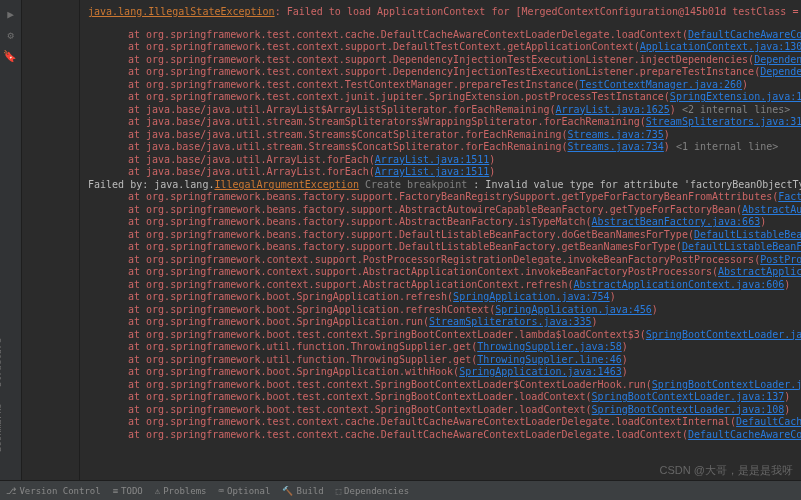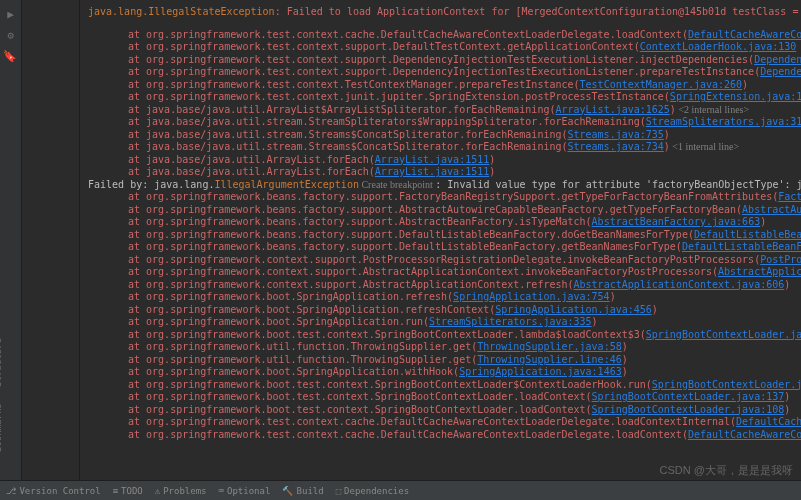--- a/index.html
+++ b/index.html
@@ -3,23 +3,23 @@
 <meta charset="utf-8">
 <style>
 * { margin: 0; padding: 0; box-sizing: border-box; }
 body { background: #2b2b2b; font-family: 'Consolas', 'Monaco', monospace; font-size: 10px; color: #bbbbbb; overflow: hidden; width: 801px; height: 500px; position: relative; }
 .left-gutter { position: absolute; left: 0; top: 0; width: 22px; height: 100%; background: #313335; border-right: 1px solid #1e1e1e; }
 .left-gutter .icon { color: #6e6e6e; text-align: center; margin-top: 8px; font-size: 11px; cursor: pointer; }
 .second-gutter { position: absolute; left: 22px; top: 0; width: 58px; height: 100%; background: #2b2b2b; border-right: 1px solid #1e1e1e; }
 .console { position: absolute; left: 80px; top: 0; right: 0; bottom: 20px; padding: 6px 8px; overflow: hidden; line-height: 12.5px; white-space: nowrap; }
 .line { color: #cc6666; }
 .line.caused { color: #bbbbbb; }
-.kw-ex { color: #cc7832; }
+.kw-ex { color: #cc7832; text-decoration: underline; }
 .kw-link { color: #287bde; text-decoration: underline; cursor: pointer; }
-.kw-gray { color: #808080; font-family: Liberation Serif, serif; }
+.kw-gray { color: #808080; }
 .indent1 { padding-left: 40px; }
 .bottom-bar { position: absolute; left: 0; right: 0; bottom: 0; height: 20px; background: #3c3f41; border-top: 1px solid #1e1e1e; display: flex; align-items: center; font-size: 9px; color: #888; padding: 0 6px; }
 .bottom-bar .item { margin-right: 12px; display: flex; align-items: center; gap: 3px; cursor: pointer; }
 .watermark { position: absolute; right: 8px; bottom: 22px; color: #666; font-size: 11px; font-family: sans-serif; }
 .rotated { position: absolute; left: 3px; bottom: 48px; transform: rotate(-90deg); transform-origin: left bottom; color: #6e6e6e; font-size: 9px; white-space: nowrap; }
 </style>
 </head>
 <body>
 
 <div class="left-gutter">
@@ -31,21 +31,21 @@
 
 <div class="second-gutter"></div>
 
 <div class="console">
   <div class="line">
     <span class="kw-ex">java.lang.IllegalStateException</span><span>: Failed to load ApplicationContext for [MergedContextConfiguration@145b01d testClass = com.wedu.MybatisplusProject01ApplicationTests,</span>
   </div>
   <div style="height:10px"></div>
   <div id="trace1-container">
       <div class="line indent1"><span>at org.springframework.test.context.cache.DefaultCacheAwareContextLoaderDelegate.loadContext(</span><span class="kw-link">DefaultCacheAwareContextLoaderDelegate.java:108</span></div>
-      <div class="line indent1"><span>at org.springframework.test.context.support.DefaultTestContext.getApplicationContext(</span><span class="kw-link">ContextLoaderHook.java:130</span></div>
+      <div class="line indent1"><span>at org.springframework.test.context.support.DefaultTestContext.getApplicationContext(</span><span class="kw-link">ApplicationContext.java:130</span></div>
       <div class="line indent1"><span>at org.springframework.test.context.support.DependencyInjectionTestExecutionListener.injectDependencies(</span><span class="kw-link">DependencyInjectionTestExecutionListener.java:142</span></div>
       <div class="line indent1"><span>at org.springframework.test.context.support.DependencyInjectionTestExecutionListener.prepareTestInstance(</span><span class="kw-link">DependencyInjectionTestExecutionListener.java:98</span></div>
       <div class="line indent1"><span>at org.springframework.test.context.TestContextManager.prepareTestInstance(</span><span class="kw-link">TestContextManager.java:260</span><span>)</span></div>
       <div class="line indent1"><span>at org.springframework.test.context.junit.jupiter.SpringExtension.postProcessTestInstance(</span><span class="kw-link">SpringExtension.java:163</span></div>
       <div class="line indent1"><span>at java.base/java.util.ArrayList$ArrayListSpliterator.forEachRemaining(</span><span class="kw-link">ArrayList.java:1625</span><span>)</span><span class="kw-gray"> &lt;2 internal lines&gt;</span></div>
       <div class="line indent1"><span>at java.base/java.util.stream.StreamSpliterators$WrappingSpliterator.forEachRemaining(</span><span class="kw-link">StreamSpliterators.java:310</span></div>
       <div class="line indent1"><span>at java.base/java.util.stream.Streams$ConcatSpliterator.forEachRemaining(</span><span class="kw-link">Streams.java:735</span><span>)</span></div>
       <div class="line indent1"><span>at java.base/java.util.stream.Streams$ConcatSpliterator.forEachRemaining(</span><span class="kw-link">Streams.java:734</span><span>)</span><span class="kw-gray"> &lt;1 internal line&gt;</span></div>
       <div class="line indent1"><span>at java.base/java.util.ArrayList.forEach(</span><span class="kw-link">ArrayList.java:1511</span><span>)</span></div>
       <div class="line indent1"><span>at java.base/java.util.ArrayList.forEach(</span><span class="kw-link">ArrayList.java:1511</span><span>)</span></div>

